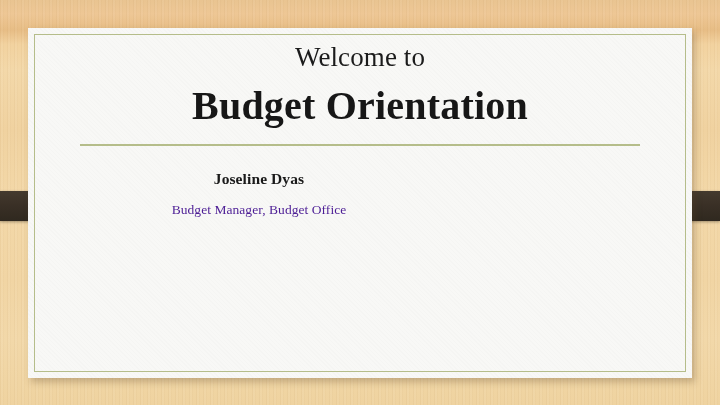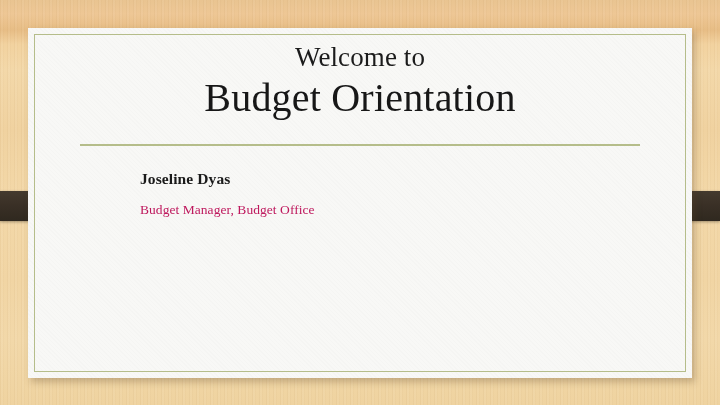--- a/index.html
+++ b/index.html
@@ -112,24 +112,24 @@
     text-align: center;
   }
   .welcome-line {
     font-size: 27px;
     color: #1b1b1b;
     line-height: 1.12;
     letter-spacing: 0.1px;
   }
   .main-title {
     font-size: 40px;
-    font-weight: normal;
+    font-weight: bold;
     color: #171717;
     line-height: 1.12;
-    margin-top: 4px;
+    margin-top: 12px;
     letter-spacing: 0.2px;
   }
   .divider {
     position: absolute;
     left: 52px;
     top: 116px;
     width: 560px;
     height: 1.5px;
     background: #b5bd8a;
   }
@@ -140,34 +140,34 @@
     left: 112px;
     top: 142px;
     width: 520px;
     display: flex;
     flex-direction: row;
     align-items: flex-start;
   }
   .presenter-col {
     box-sizing: border-box;
   }
-  .col-left  { width: 246px; padding-right: 8px; }
+  .col-left  { width: 246px; padding-right: 8px; text-align: center; }
   .col-right { width: 260px; }
 
   .presenter-name {
     font-size: 15.5px;
     font-weight: bold;
     color: #1a1a1a;
     line-height: 1.2;
     margin-bottom: 11px;
     letter-spacing: 0.1px;
   }
   .presenter-role {
     font-size: 13.5px;
-    color: #be185d;
+    color: #4c1d95;
     line-height: 1.42;
     letter-spacing: 0.05px;
   }
 </style>
 </head>
 <body>
 
 <div class="stage">
 
   <div class="tab tab-left"></div>

